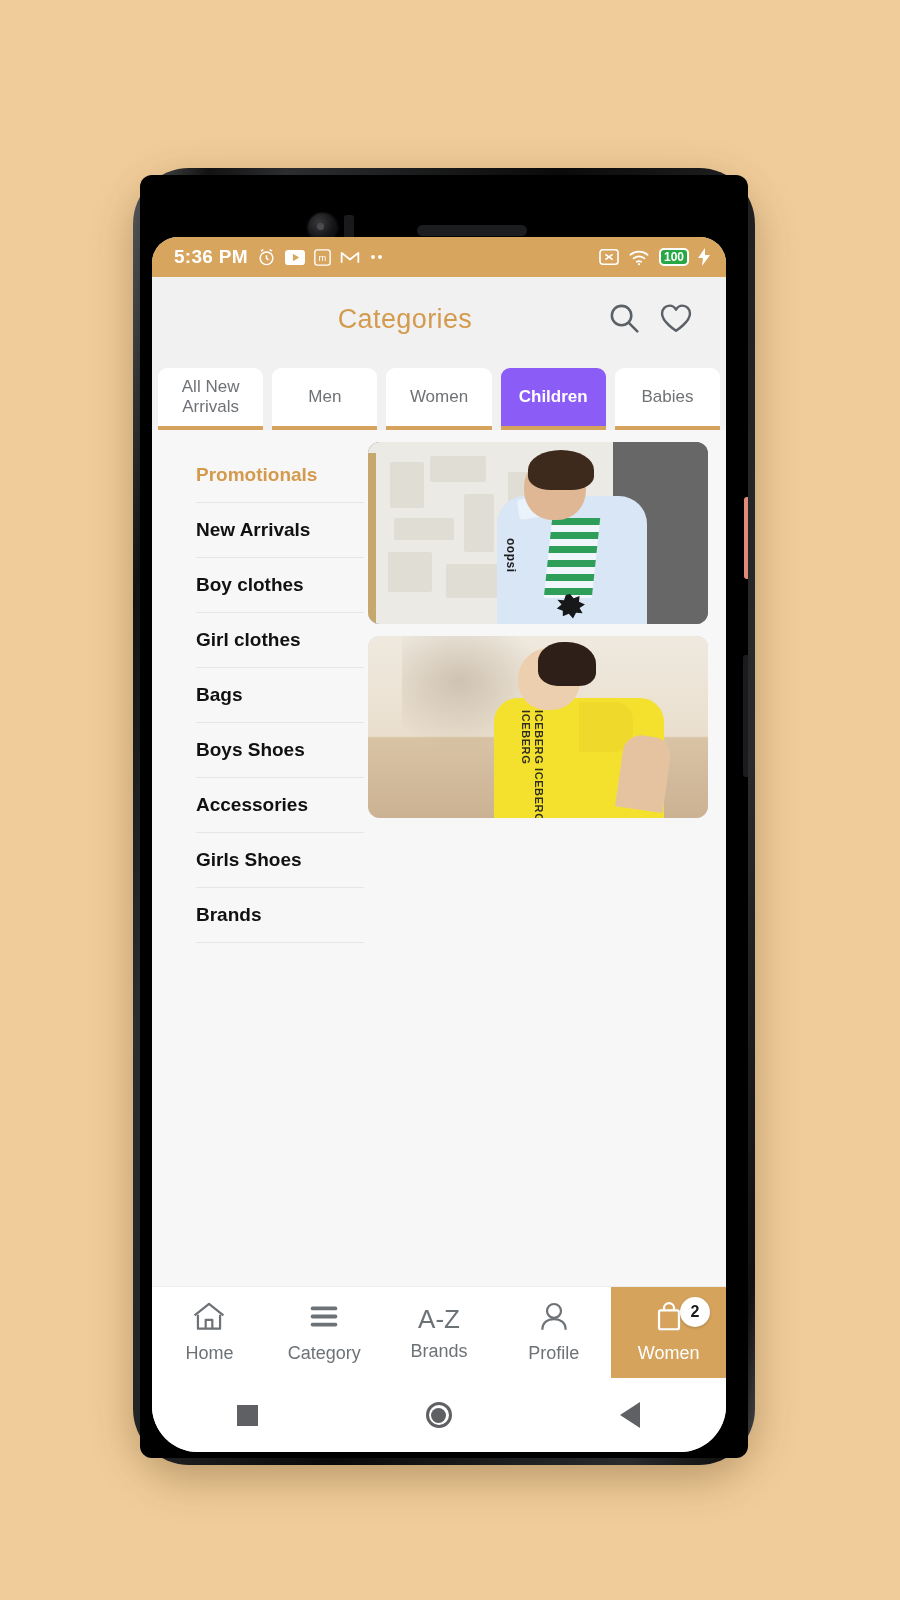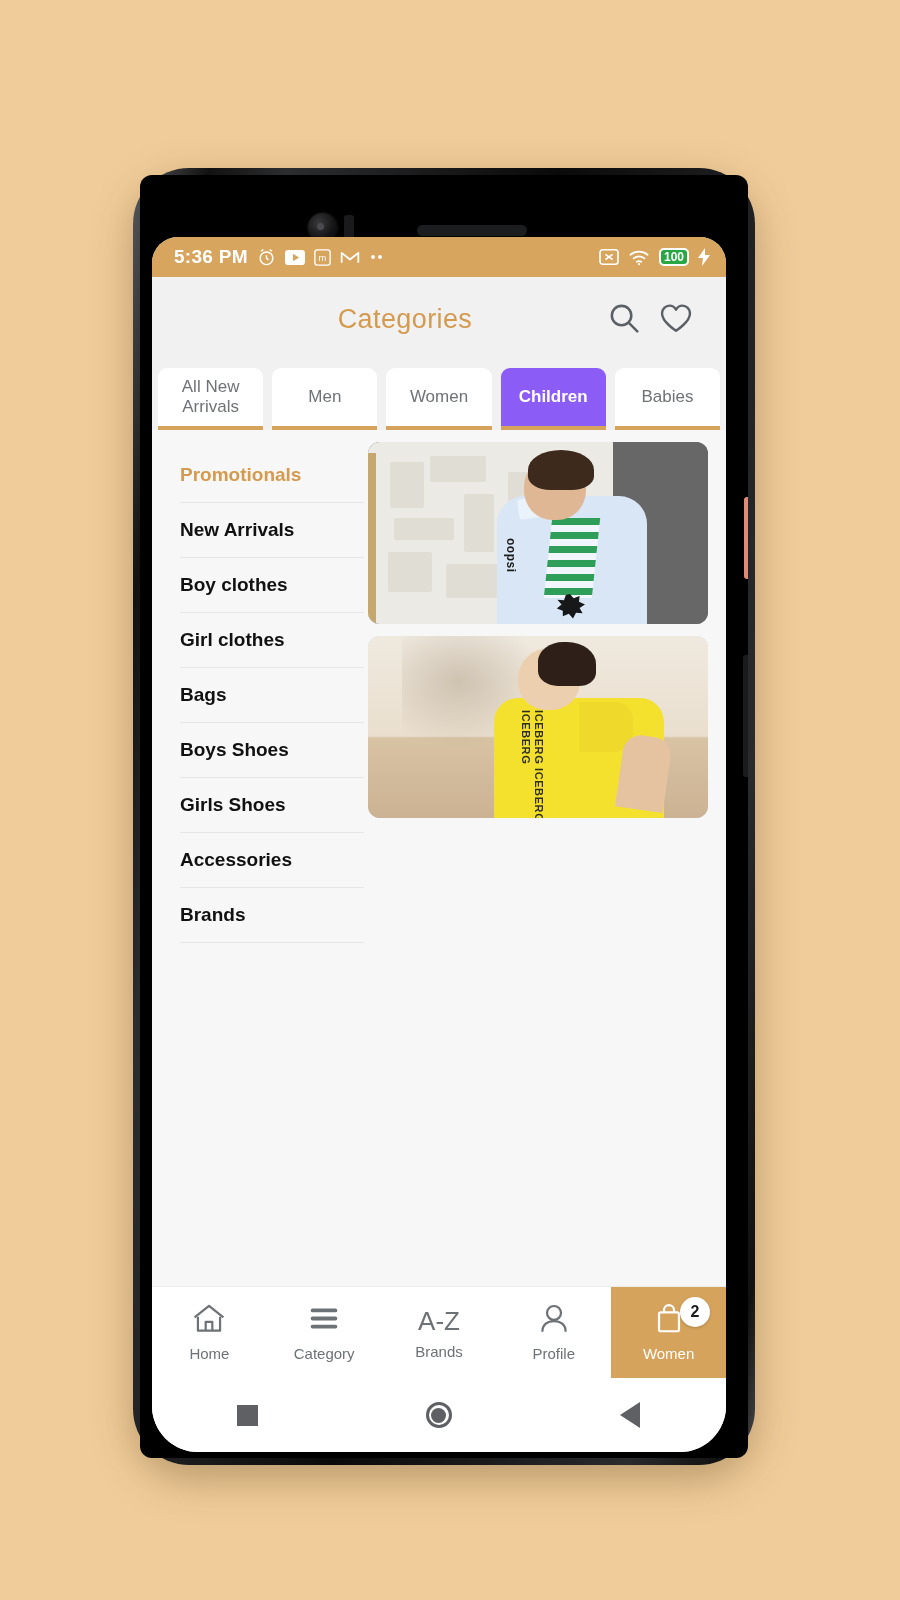--- a/index.html
+++ b/index.html
@@ -131,21 +131,21 @@
     display:flex;
     overflow:hidden;
   }
   #cat-list{
     flex:0 0 212px;
     padding:18px 0 0 28px;
   }
   .cat-item{
     padding:16px 0 16px 0;
     border-bottom:1px solid #e6e6e6;
-    font-size:19px; color:#111; font-weight:600;
+    font-size:19px; color:#111; font-weight:600;margin-left:16px;
   }
   .cat-item.sel{ color:#D49A4E; font-weight:600; }
   .cat-item:last-child{ border-bottom:1px solid #e6e6e6; }
 
   #banners{
     flex:1 1 auto;
     padding:12px 18px 0 4px;
     display:flex; flex-direction:column; gap:12px;
   }
   .banner{
@@ -311,21 +311,21 @@
   }
   .nav-item{
     flex:1 1 0;
     display:flex; flex-direction:column;
     align-items:center; justify-content:center;
     gap:7px;
     color:#6d7276;
     position:relative;
   }
   .nav-item.active{ background:#D6A35C; color:#fff; }
-  .nav-label{ font-size:15px; }
+  .nav-label{ font-size:18px; }
   .nav-badge{
     position:absolute; right:16px; top:10px;
     width:30px; height:30px; border-radius:50%;
     background:#fff; color:#1a1a1a;
     font-size:16px; font-weight:600;
     display:flex; align-items:center; justify-content:center;
     box-shadow:0 1px 3px rgba(0,0,0,.2);
   }
   .az-text{ font-size:26px; color:#6d7276; line-height:30px; }
 
@@ -462,22 +462,22 @@
 
       <div id="content">
 
         <div id="cat-list">
           <div class="cat-item sel">Promotionals</div>
           <div class="cat-item">New Arrivals</div>
           <div class="cat-item">Boy clothes</div>
           <div class="cat-item">Girl clothes</div>
           <div class="cat-item">Bags</div>
           <div class="cat-item">Boys Shoes</div>
+          <div class="cat-item">Accessories</div>
           <div class="cat-item">Girls Shoes</div>
-          <div class="cat-item">Accessories</div>
           <div class="cat-item">Brands</div>
         </div>
 
         <div id="banners">
 
 
           <div class="banner">
             <div class="b2-bg"></div>
             <div class="b2-wall"></div>
             <div class="b2-edge"></div>

